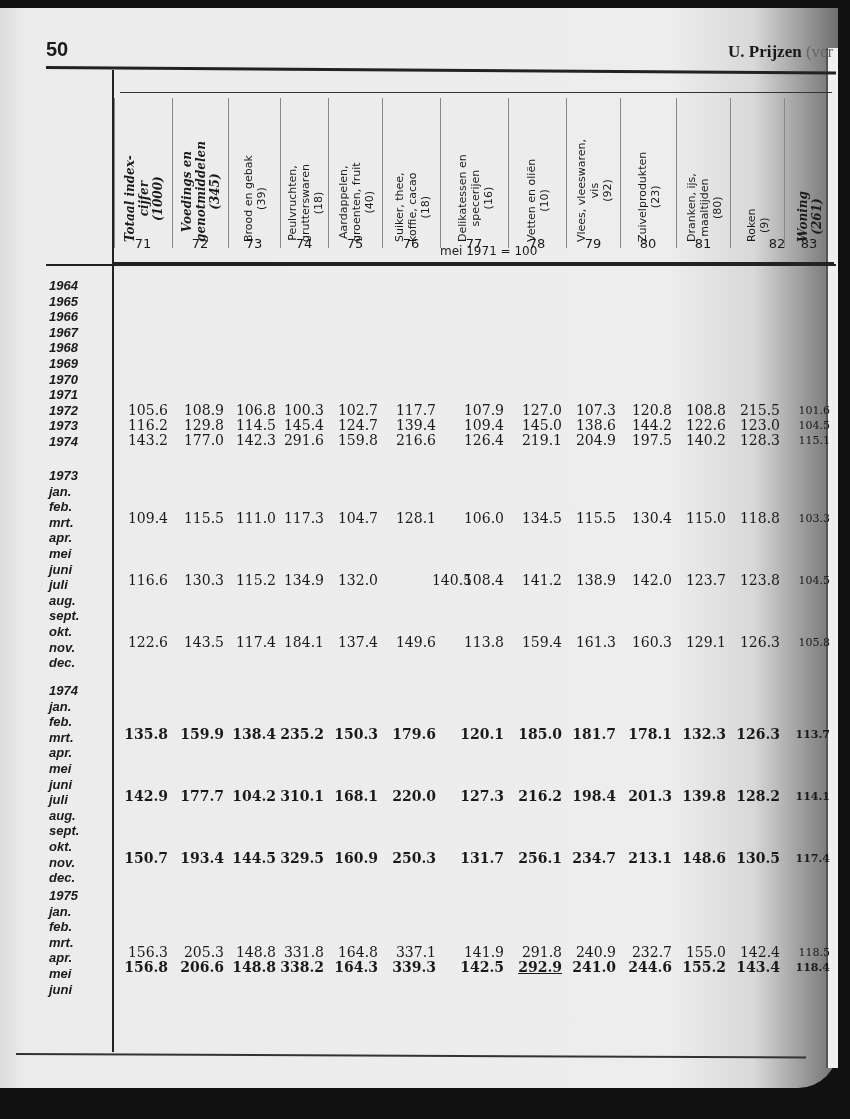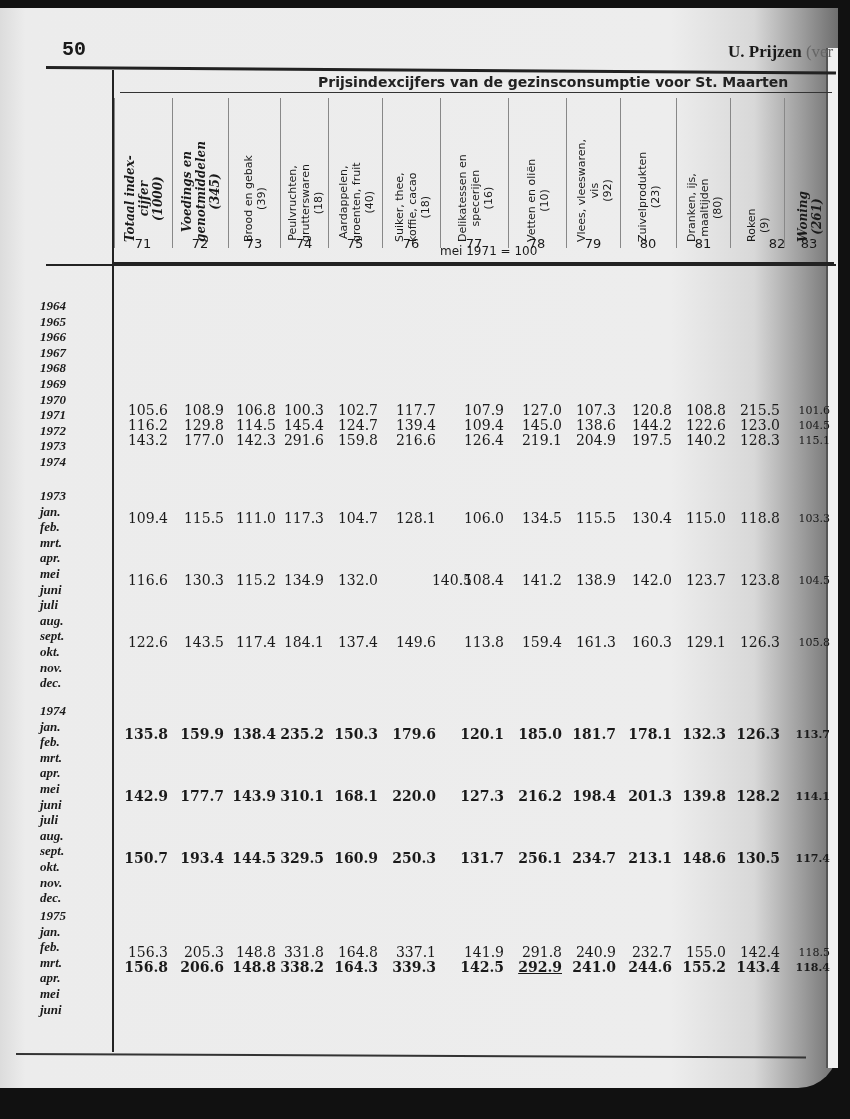--- a/index.html
+++ b/index.html
@@ -12,22 +12,22 @@
   .page {
     position:absolute; left:0; top:8px; width:838px; height:1080px;
     background:linear-gradient(to right, #dcdcdc 0%, #ececec 3%, #ededed 80%, #d8d8d8 90%, #9a9a9a 96%, #6e6e6e 100%);
     border-radius:0 0 40px 0;
   }
   .edge-strip {
     position:absolute; right:0; top:40px; width:10px; height:1020px;
     background:#f0f0f0; border-left:2px solid #555;
   }
   .page-number {
-    position:absolute; left:62px; top:30px; font-size:20px; font-weight:bold;
-    font-family:Liberation Mono, monospace;
+    position:absolute; left:46px; top:30px; font-size:20px; font-weight:bold;
+    font-family:Liberation Sans, sans-serif;
   }
   .running-head {
     position:absolute; left:728px; top:34px; font-size:17px; font-weight:bold;
     font-family:"Liberation Serif", serif; white-space:nowrap;
   }
   .running-head .tail { color:#666; font-weight:normal; }
   .top-rule {
     position:absolute; left:46px; top:58px; width:790px; height:3px; background:#222;
     transform:rotate(0.4deg); transform-origin:left;
   }
@@ -63,24 +63,23 @@
     position:absolute; left:114px; top:254px; width:720px; height:2px; background:#222;
   }
   .num-row-rule {
     position:absolute; left:46px; top:256px; width:790px; height:2px; background:#222;
   }
   .col-num {
     position:absolute; top:228px; font-family:"DejaVu Sans", sans-serif; font-size:13px;
     text-align:center; width:50px;
   }
   .stub {
-    position:absolute; left:40px; width:70px;
-    font-family:Liberation Serif, serif; font-style:italic; font-weight:bold; font-size:13px;
+    position:absolute; left:49px; width:70px;
+    font-family:Liberation Sans, sans-serif; font-style:italic; font-weight:bold; font-size:13px;
     line-height:15.6px;
-    margin-top:20px;
   }
   .cell {
     position:absolute; font-family:"DejaVu Serif", serif; font-size:14px; text-align:right; width:60px;
   }
   .cell.b { font-weight:bold; }
   .cell.sm { font-size:11px; width:40px; }
 </style>
 </head>
 <body>
 
@@ -88,21 +87,20 @@
   <div class="edge-strip"></div>
 
   <div class="page-number">50</div>
   <div class="running-head">
     <span>U. Prijzen</span>
     <span class="tail">(ver</span>
   </div>
   <div class="top-rule"></div>
   <div class="stub-vline"></div>
 
-  <div class="title">Prijsindexcijfers van de gezinsconsumptie voor St. Maarten</div>
   <div class="title-rule"></div>
 
   <div id="col-heads">
       <div class="col-head" style="left: 114px; width: 58px;">
         <div class="rot ital">
           <div>Totaal index-</div>
           <div>cijfer</div>
           <div>(1000)</div>
         </div>
       </div>
@@ -345,21 +343,21 @@
       <div class="cell b" style="left: 376px; top: 718px;">179.6</div>
       <div class="cell b" style="left: 444px; top: 718px;">120.1</div>
       <div class="cell b" style="left: 502px; top: 718px;">185.0</div>
       <div class="cell b" style="left: 556px; top: 718px;">181.7</div>
       <div class="cell b" style="left: 612px; top: 718px;">178.1</div>
       <div class="cell b" style="left: 666px; top: 718px;">132.3</div>
       <div class="cell b" style="left: 720px; top: 718px;">126.3</div>
       <div class="cell b sm" style="left: 790px; top: 720px;">113.7</div>
       <div class="cell b" style="left: 108px; top: 780px;">142.9</div>
       <div class="cell b" style="left: 164px; top: 780px;">177.7</div>
-      <div class="cell b" style="left: 216px; top: 780px;">143.9</div>
+      <div class="cell b" style="left: 216px; top: 780px;">104.2</div>
       <div class="cell b" style="left: 264px; top: 780px;">310.1</div>
       <div class="cell b" style="left: 318px; top: 780px;">168.1</div>
       <div class="cell b" style="left: 376px; top: 780px;">220.0</div>
       <div class="cell b" style="left: 444px; top: 780px;">127.3</div>
       <div class="cell b" style="left: 502px; top: 780px;">216.2</div>
       <div class="cell b" style="left: 556px; top: 780px;">198.4</div>
       <div class="cell b" style="left: 612px; top: 780px;">201.3</div>
       <div class="cell b" style="left: 666px; top: 780px;">139.8</div>
       <div class="cell b" style="left: 720px; top: 780px;">128.2</div>
       <div class="cell b sm" style="left: 790px; top: 782px;">114.1</div>

